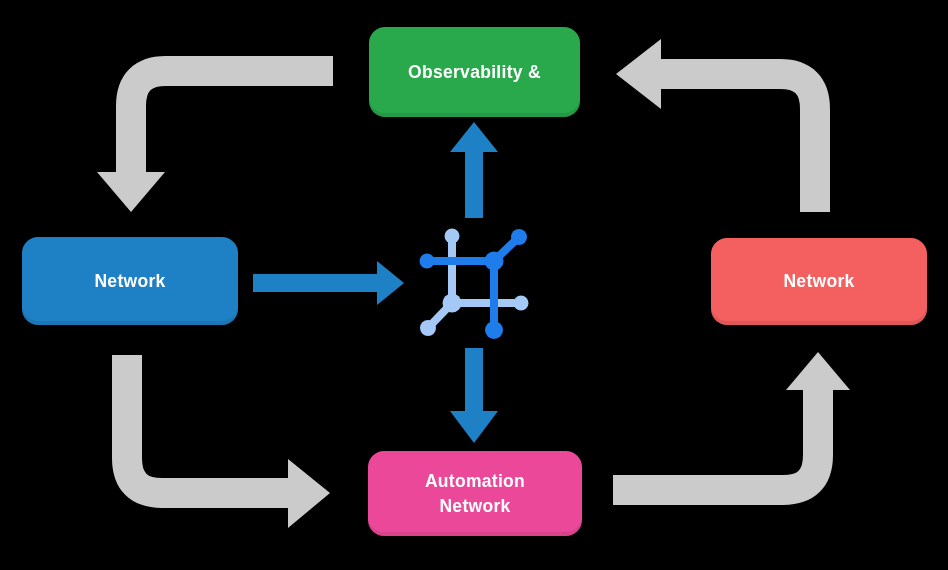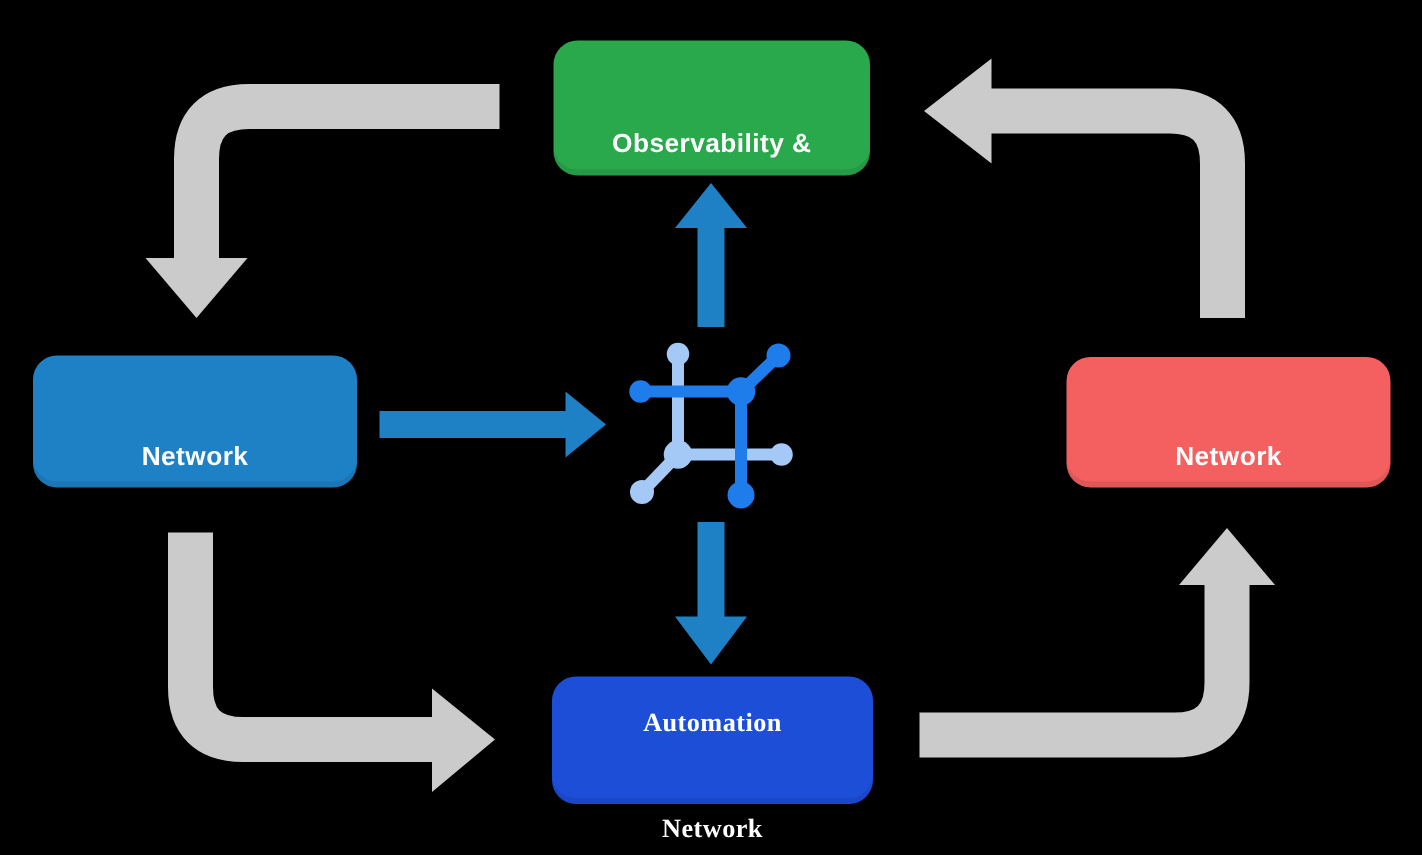--- a/index.html
+++ b/index.html
@@ -11,22 +11,22 @@
   .arrow-line{fill:none;}
   .node{
     position:absolute;border-radius:16px;
     display:flex;flex-direction:column;align-items:center;justify-content:center;
     color:#fff;font-weight:700;font-size:17.5px;line-height:25px;letter-spacing:.3px;
     text-align:center;box-shadow:inset 0 -4px 0 rgba(0,0,0,.08);
   }
   .node-observability{left:369px;top:27px;width:211px;height:90px;background:#29A84C;}
   .node-operations{left:22px;top:237px;width:216px;height:88px;background:#1E81C6;}
   .node-infrastructure{left:711px;top:238px;width:216px;height:87px;background:#F45F5F;}
-  .node-automation{left:368px;top:451px;width:214px;height:85px;background:#1d4ed8;font-family:Liberation Serif, serif;}
-  .node-line{display:block;margin-top:46px;}
+  .node-automation{left:368px;top:451px;width:214px;height:85px;background:#ec4899;}
+  .node-line{display:block;}
 </style>
 </head>
 <body>
 
 <div class="stage">
 
   <svg class="layer" width="948" height="570" viewBox="0 0 948 570">
 
     <g>
       <path class="arrow-line" stroke-width="30" d="M333,71 H166 Q131,71 131,106 V174" stroke="#CBCBCB"></path>

